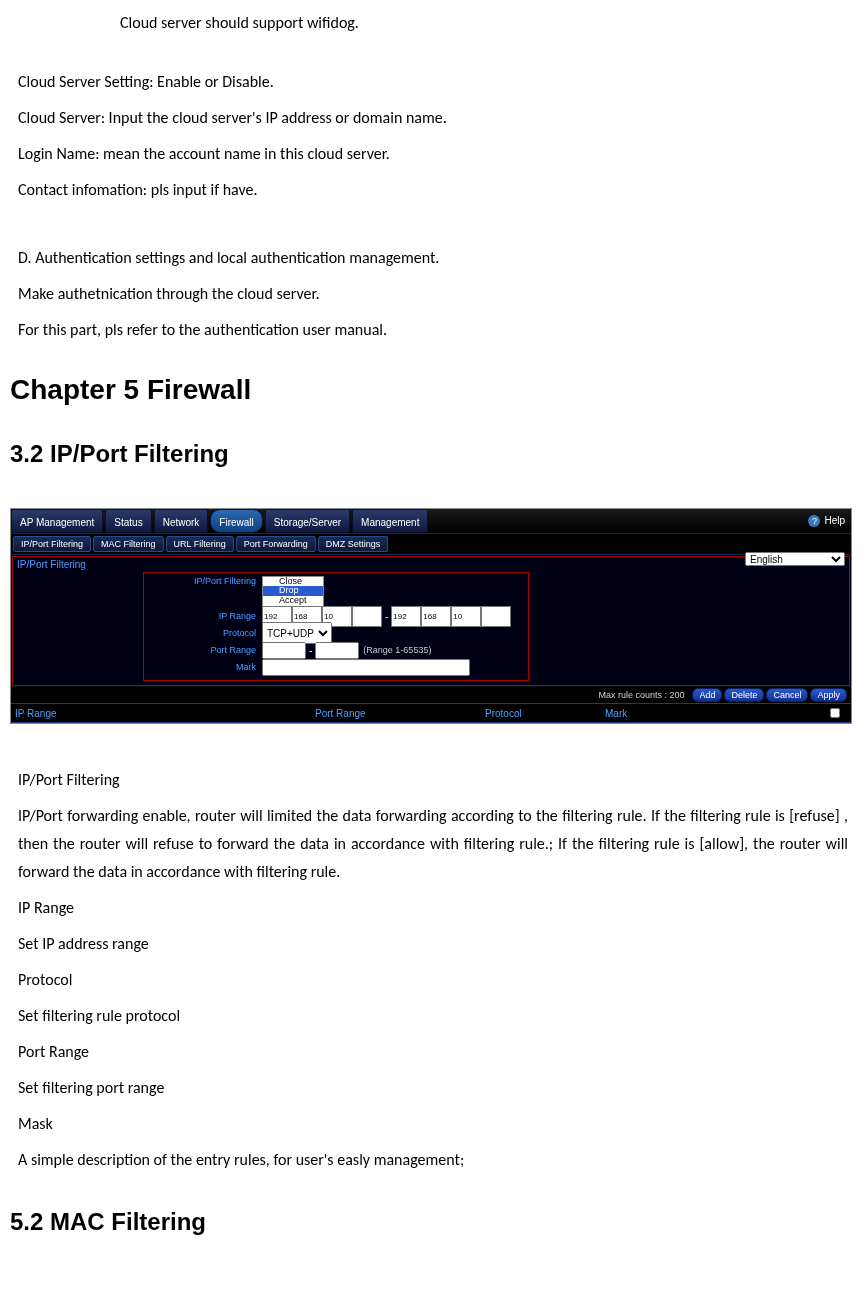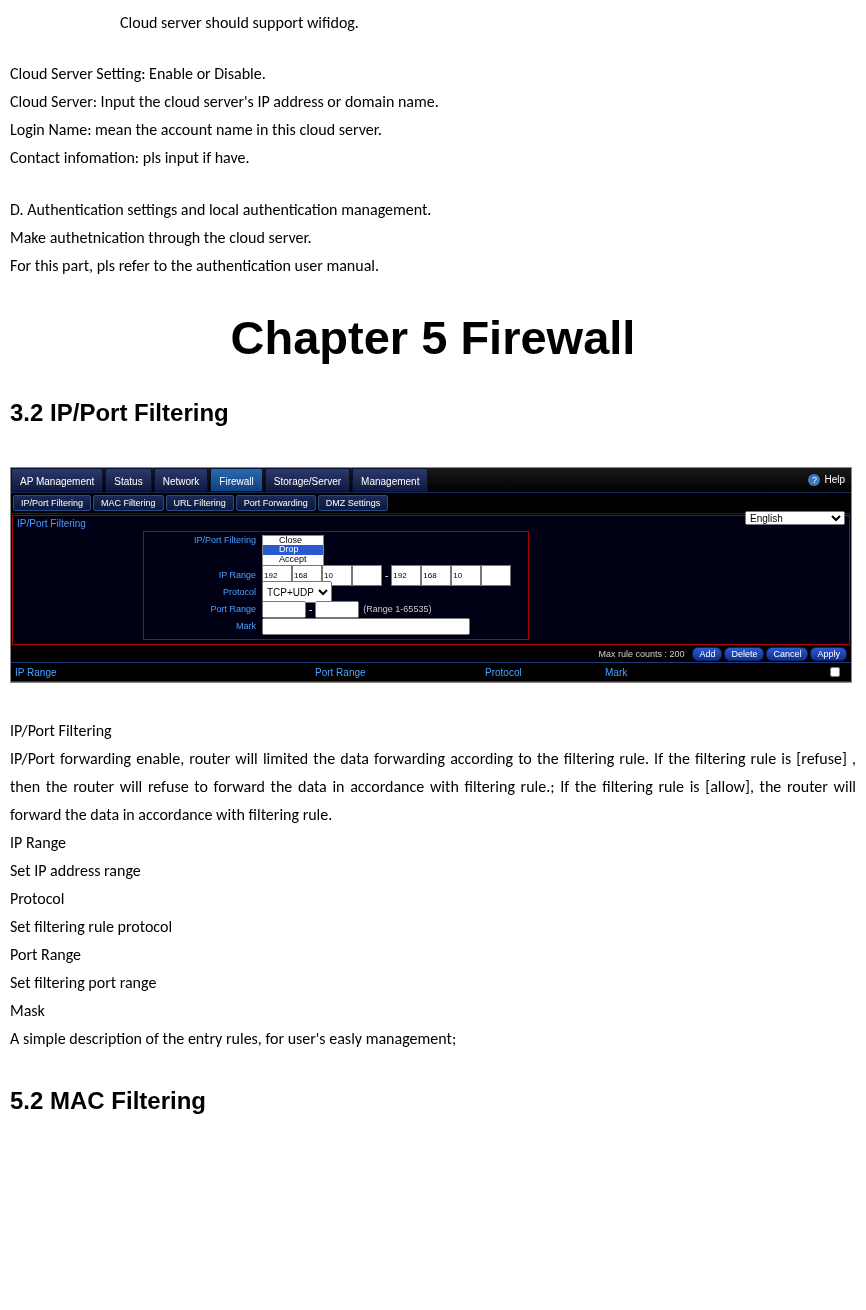--- a/index.html
+++ b/index.html
@@ -5,23 +5,23 @@
   body {
     font-family: Calibri, Arial, sans-serif;
     font-size: 16px;
     color: #000;
     margin: 0;
     padding: 10px 10px 40px 10px;
     width: 846px;
     background: #fff;
   }
   .indent1 { margin-left: 110px; margin-top:0; margin-bottom:0; line-height:1.6;}
-  .para { margin: 0; line-height: 1.75; }
+  .para { margin: 8px; line-height: 1.75; }
   .spacer { height: 24px; }
-  h1.chapter { font-family: Arial, sans-serif; font-weight: bold; font-size: 47px; margin: 30px 0 8px 0; text-align: center; }
+  h1.chapter { font-family: Arial, sans-serif; font-weight: bold; font-size: 28px; margin: 30px 0 8px 0; }
   h2.section { font-family: Arial, sans-serif; font-weight: bold; font-size: 24px; margin: 34px 0 8px 0; }
   .h2-gap { letter-spacing:0; }
   .justify { text-align: justify; }
 
   
   .shot {
     width: 840px;
     border: 1px solid #888;
     background: #000;
     font-family: Arial, sans-serif;
@@ -44,20 +44,21 @@
     border: 1px solid #0a1030;
     padding: 3px 8px 0 8px;
     margin-right: 2px;
     font-size: 10px;
     cursor: pointer;
     display:flex; align-items:center;
     border-radius: 2px 2px 0 0;
   }
   .tab.active {
     background: linear-gradient(#2a6ab0,#104080);
+    border-radius: 10px;
   }
   .help-area {
     margin-left: auto;
     display: flex;
     align-items: center;
     color: #fff;
     padding-right: 6px;
     gap:4px;
   }
   .help-icon {

